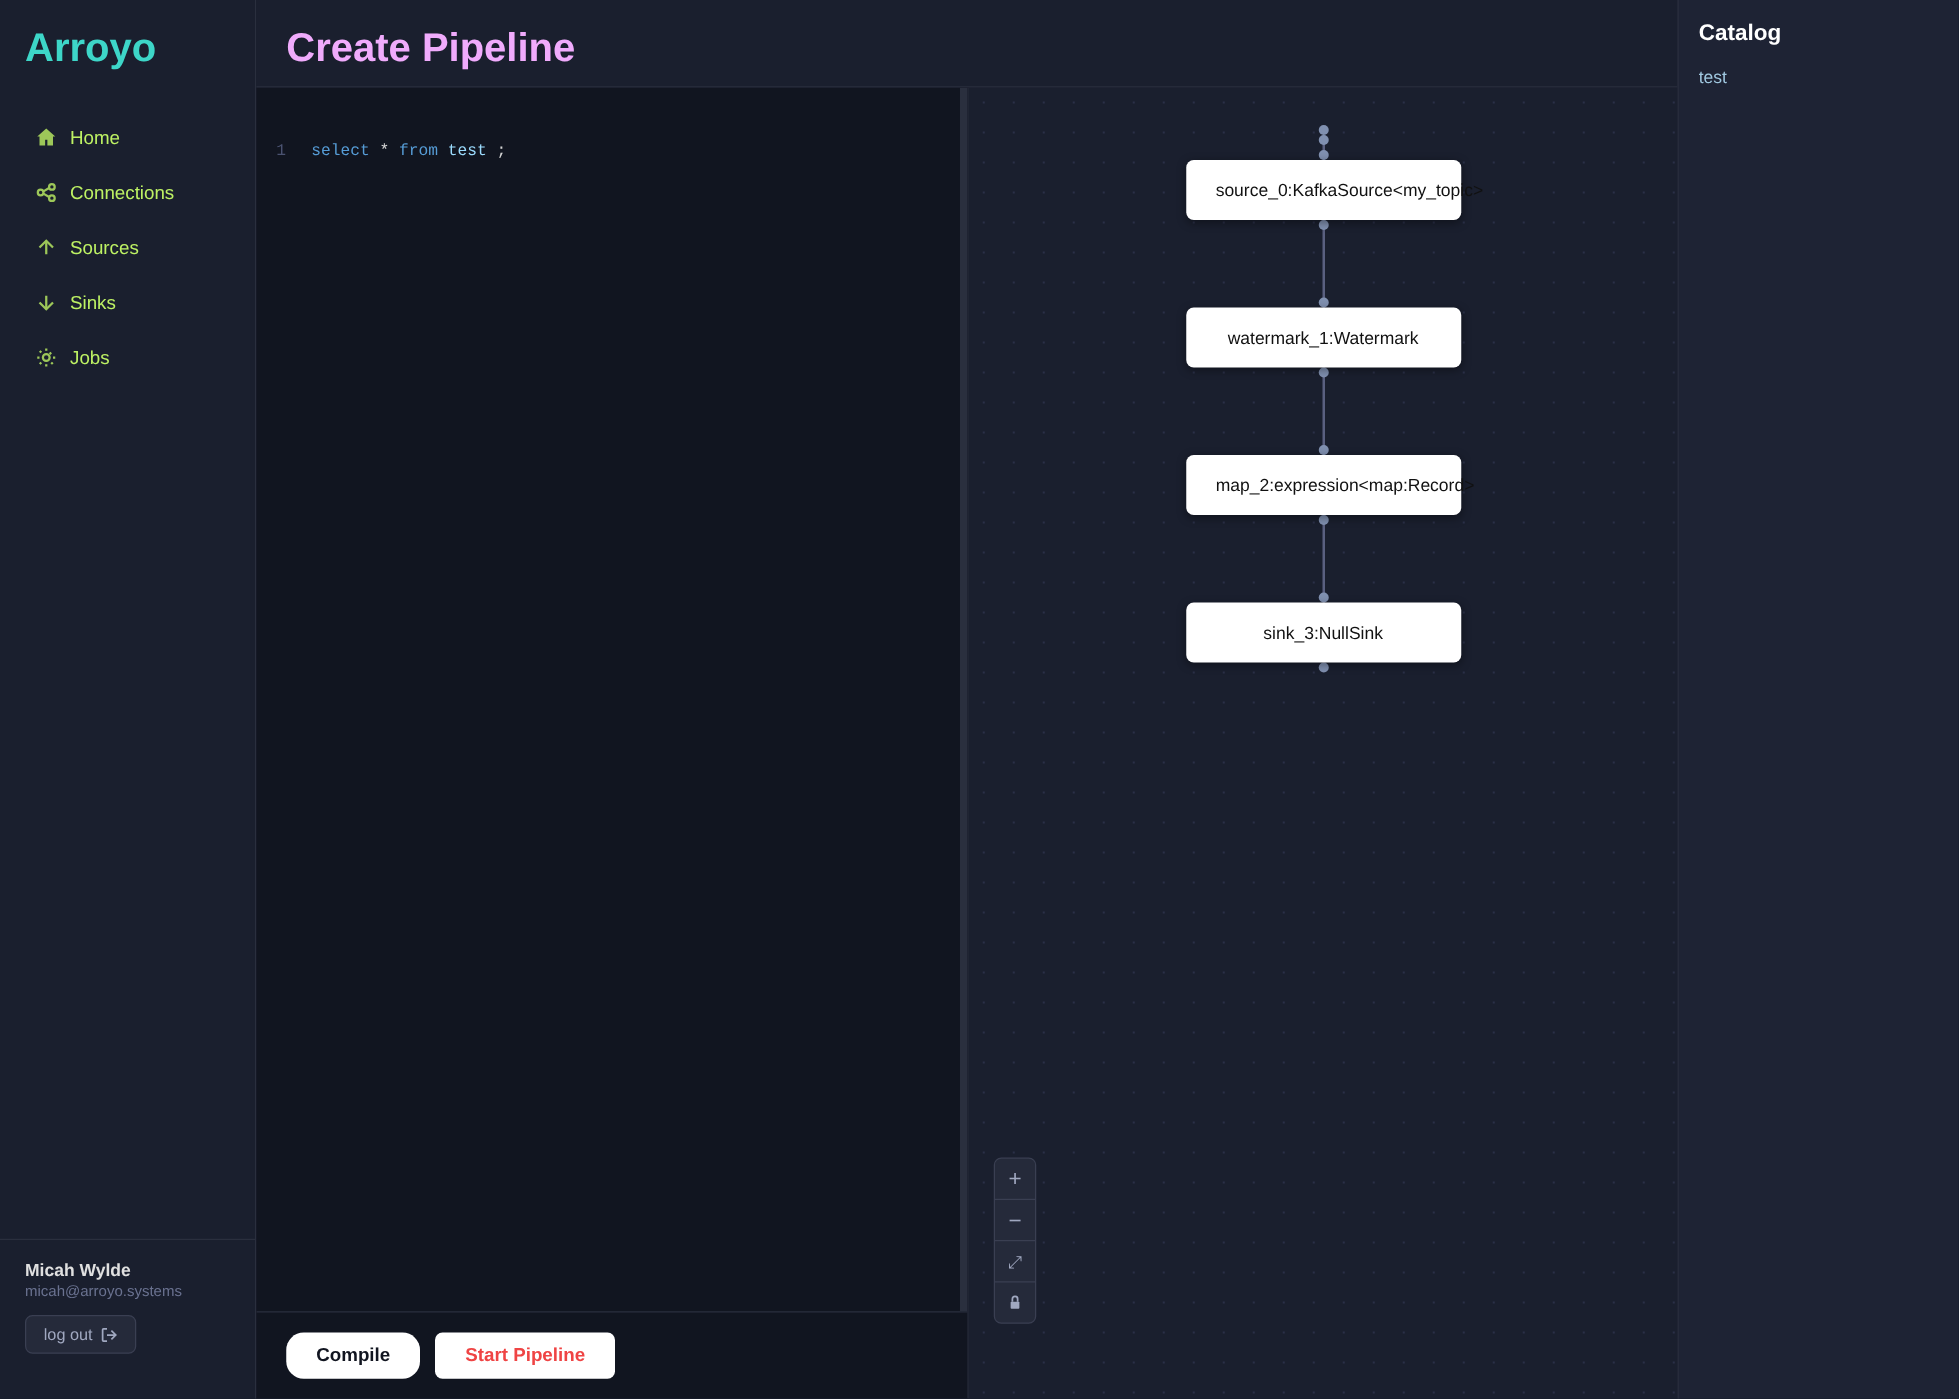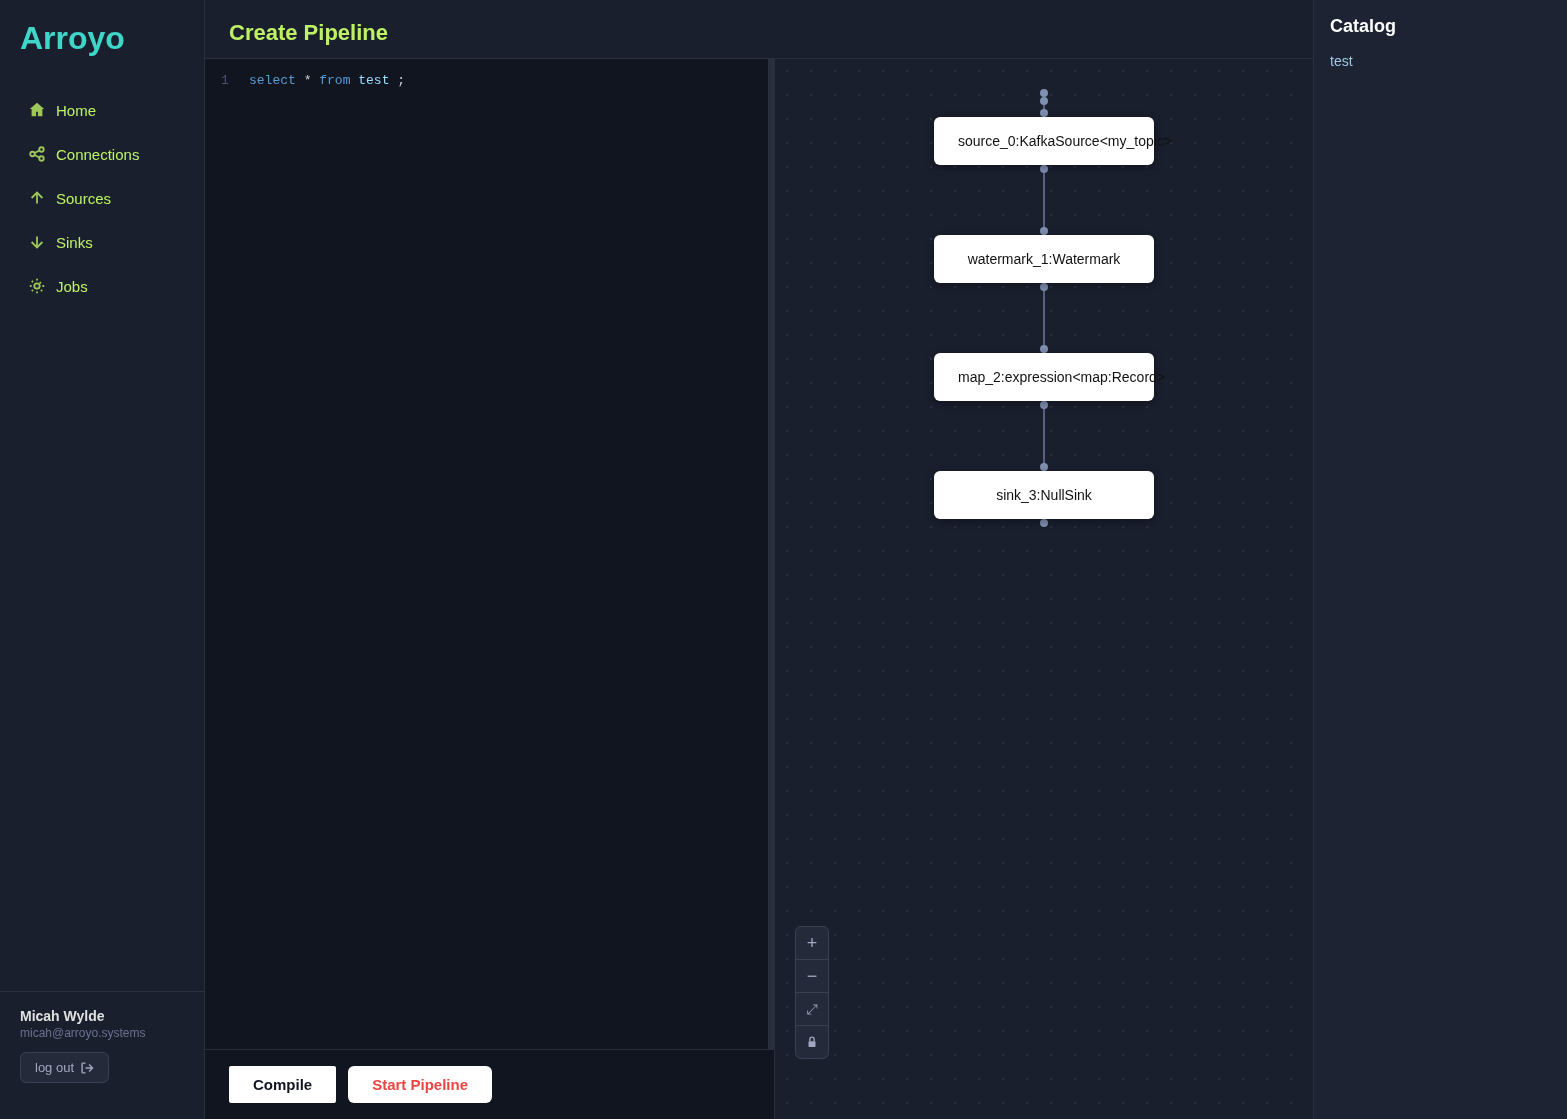--- a/index.html
+++ b/index.html
@@ -82,23 +82,23 @@
       display: flex;
       flex-direction: column;
       background: #1a1f2e;
       overflow: hidden;
     }
     .page-header {
       padding: 20px 24px 12px 24px;
       border-bottom: 1px solid #2a2f3e;
     }
     .page-title {
-      font-size: 22px;
+      font-size: 32px;
       font-weight: 700;
-      color: #bef264;
+      color: #f0abfc;
     }
 
     
     .content-area {
       display: flex;
       flex: 1;
       overflow: hidden;
     }
 
     
@@ -125,20 +125,21 @@
       color: #4a5270;
       font-family: 'Courier New', monospace;
       font-size: 13px;
       min-width: 28px;
       user-select: none;
     }
     .line-code {
       font-family: 'Courier New', monospace;
       font-size: 13px;
       color: #a0d8f0;
+      margin-top: 29px;
     }
     .code-keyword { color: #569cd6; }
     .code-operator { color: #d4d4d4; }
     .code-table { color: #9cdcfe; }
     .code-punct { color: #d4d4d4; }
 
     
     .editor-scrollbar {
       position: absolute;
       top: 0;
@@ -153,21 +154,21 @@
       padding: 16px 24px;
       border-top: 1px solid #2a2f3e;
       display: flex;
       gap: 12px;
     }
     .btn-compile {
       background: #ffffff;
       color: #111520;
       border: none;
       padding: 10px 24px;
-      border-radius: 2px;
+      border-radius: 14px;
       font-size: 15px;
       font-weight: 600;
       cursor: pointer;
     }
     .btn-start {
       background: #ffffff;
       color: #ef4444;
       border: none;
       padding: 10px 24px;
       border-radius: 6px;
@@ -268,21 +269,21 @@
       border: none;
       background: transparent;
     }
     .zoom-divider {
       height: 1px;
       background: #3a3f52;
     }
 
     
     .catalog-panel {
-      width: 254px;
+      width: 225px;
       background: #1e2334;
       border-left: 1px solid #2a2f3e;
       flex-shrink: 0;
       padding: 16px;
     }
     .catalog-title {
       font-size: 18px;
       font-weight: 700;
       color: #ffffff;
       margin-bottom: 12px;

